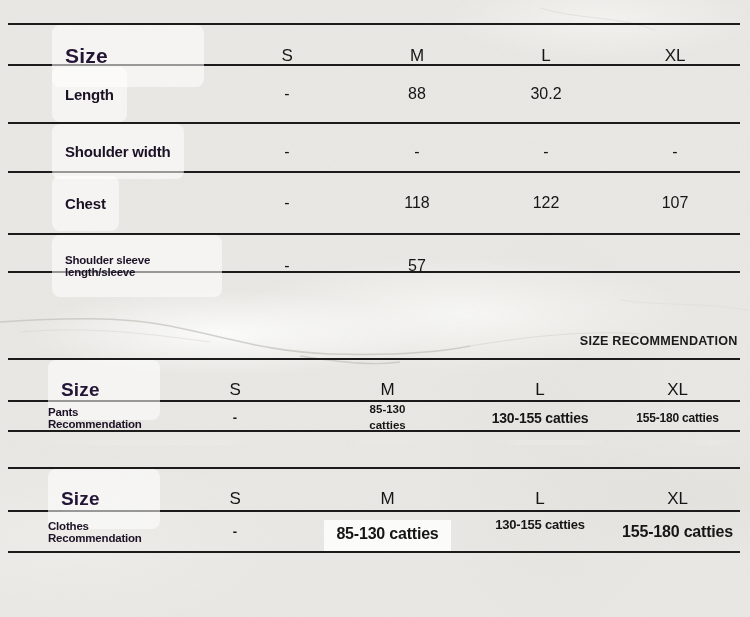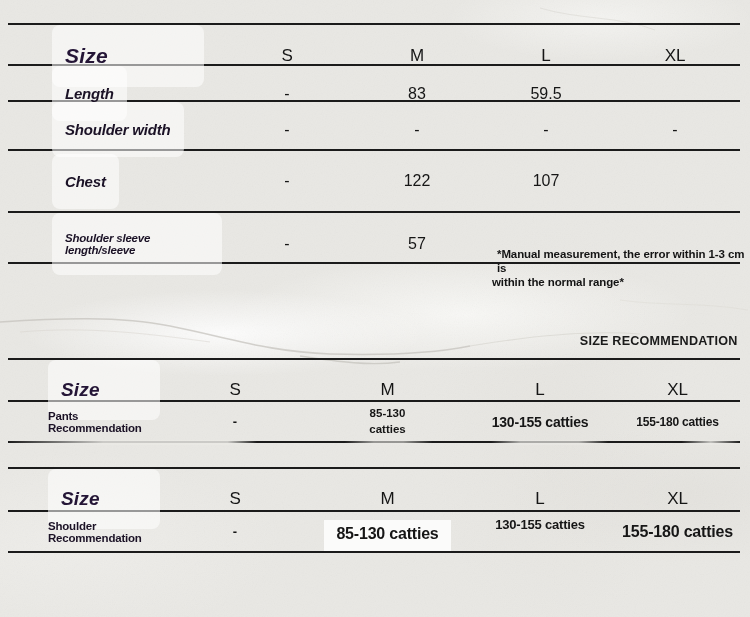--- a/index.html
+++ b/index.html
@@ -21,21 +21,21 @@
 
   
   .tbl{position:absolute;left:8px;width:732px;border-top:2px solid #1b1b1b;z-index:1;}
   .trow{display:grid;border-bottom:2px solid #1b1b1b;box-sizing:border-box;}
   .t1 .trow{grid-template-columns:214px 130px 130px 128px 130px;}
   .t2 .trow,.t3 .trow{grid-template-columns:152px 150px 155px 150px 125px;}
   .cell{display:flex;align-items:center;justify-content:center;color:#161616;}
   .cell.lab{justify-content:flex-start;padding-left:40px;}
   .t1 .cell.lab{padding-left:44px;}
 
-  .hl{background:rgba(255,255,255,.55);padding:19px 13px;border-radius:8px;font-style:italic;}
+  .hl{background:rgba(255,255,255,.55);padding:19px 13px;border-radius:8px;}
 
   .title-main{font-size:21px;font-weight:bold;color:#241536;letter-spacing:.2px;padding-right:96px;}
   .title-sub{font-size:19px;font-weight:bold;color:#241536;letter-spacing:.2px;padding-right:60px;}
   .colhead{font-size:17px;letter-spacing:-.2px;}
   .lbl-big{font-size:15px;font-weight:bold;color:#1b1226;letter-spacing:-.2px;}
   .lbl-sm{font-size:11.5px;font-weight:bold;color:#1b1226;letter-spacing:-.2px;}
   .val{font-size:16px;}
 
   
   .v-wrap{font-size:11.5px;font-weight:bold;width:62px;text-align:center;line-height:1.35;}
@@ -97,72 +97,69 @@
   <div class="tbl t1" style="top:23px;">
     <div class="trow" style="height:41px;">
       <div class="cell lab">
         <span class="hl title-main">Size</span>
       </div>
       <div class="cell colhead">S</div>
       <div class="cell colhead">M</div>
       <div class="cell colhead">L</div>
       <div class="cell colhead">XL</div>
     </div>
-    <div class="trow" style="height:36px;">
+    <div class="trow" style="height:58px;">
       <div class="cell lab">
           <span class="hl lbl-big">Length</span>
         </div>
       <div class="cell val">-</div>
-      <div class="cell val">83</div>
-      <div class="cell val">59.5</div>
+      <div class="cell val">88</div>
+      <div class="cell val">30.2</div>
     </div>
     <div class="trow" style="height:49px;">
       <div class="cell lab">
           <span class="hl lbl-big">Shoulder width</span>
         </div>
       <div class="cell val">-</div>
       <div class="cell val">-</div>
       <div class="cell val">-</div>
       <div class="cell val">-</div>
     </div>
     <div class="trow" style="height:62px;">
       <div class="cell lab">
           <span class="hl lbl-big">Chest</span>
         </div>
       <div class="cell val">-</div>
+      <div class="cell val">118</div>
       <div class="cell val">122</div>
       <div class="cell val">107</div>
     </div>
-    <div class="trow" style="height:51px;">
+    <div class="trow" style="height:38px;">
       <div class="cell lab">
           <span class="hl lbl-sm">Shoulder sleeve length/sleeve</span>
         </div>
       <div class="cell val">-</div>
       <div class="cell val">57</div>
     </div>
   </div>
 
-  <div class="note">
-    <div class="l1">*Manual measurement, the error within 1-3 cm is</div>
-    <div class="l2">within the normal range*</div>
-  </div>
 
   <div class="rec-heading">SIZE RECOMMENDATION</div>
 
   <div class="tbl t2" style="top:358px;">
     <div class="trow" style="height:42px;">
       <div class="cell lab">
         <span class="hl title-sub">Size</span>
       </div>
       <div class="cell colhead">S</div>
       <div class="cell colhead">M</div>
       <div class="cell colhead">L</div>
       <div class="cell colhead">XL</div>
     </div>
-    <div class="trow" style="height:41px;">
+    <div class="trow" style="height:30px;">
       <div class="cell lab">
           <span class="lbl-sm">Pants Recommendation</span>
         </div>
       <div class="cell v-dash-b">-</div>
       <div class="cell">
           <span class="v-wrap">85-130 catties</span>
         </div>
       <div class="cell v-md">130-155 catties</div>
       <div class="cell v-sm">155-180 catties</div>
     </div>
@@ -174,21 +171,21 @@
       <div class="cell lab">
         <span class="hl title-sub">Size</span>
       </div>
       <div class="cell colhead">S</div>
       <div class="cell colhead">M</div>
       <div class="cell colhead">L</div>
       <div class="cell colhead">XL</div>
     </div>
     <div class="trow" style="height:41px;">
       <div class="cell lab">
-          <span class="lbl-sm">Shoulder Recommendation</span>
+          <span class="lbl-sm">Clothes Recommendation</span>
         </div>
       <div class="cell v-dash-b">-</div>
       <div class="cell">
           <span class="hl-m v-big">85-130 catties</span>
         </div>
       <div class="cell raise">130-155 catties</div>
       <div class="cell v-big">155-180 catties</div>
     </div>
   </div>
 

